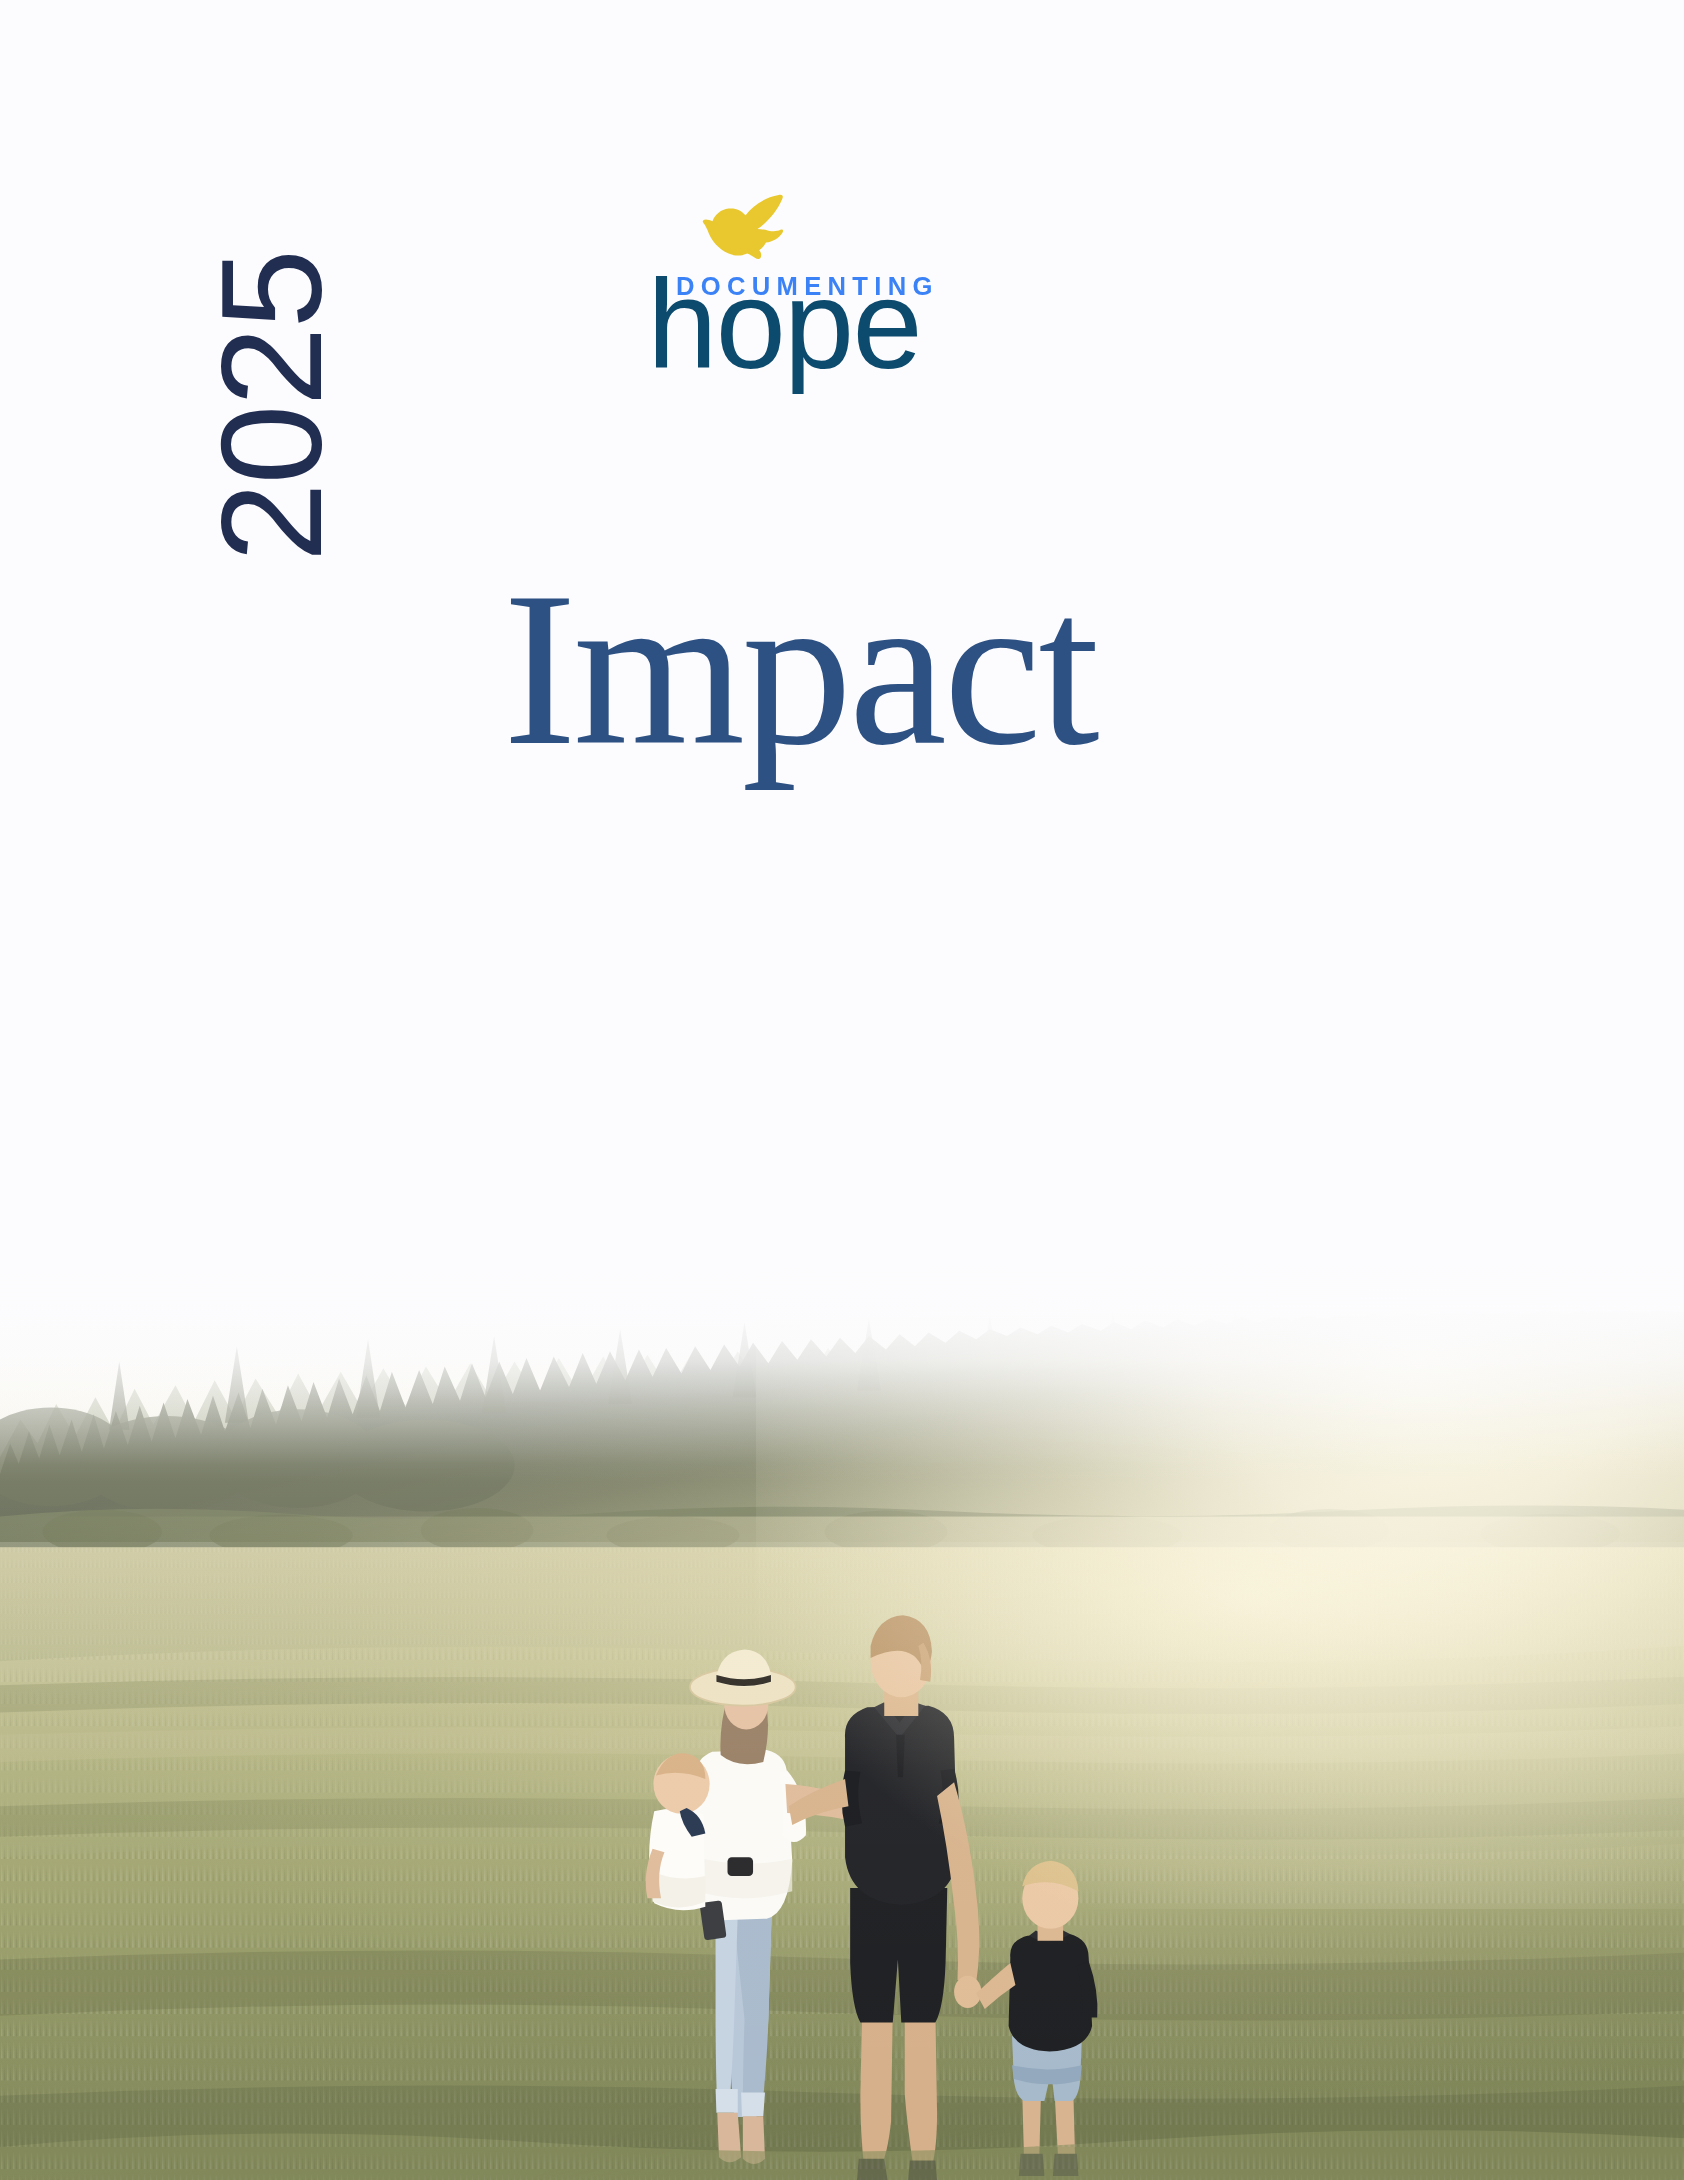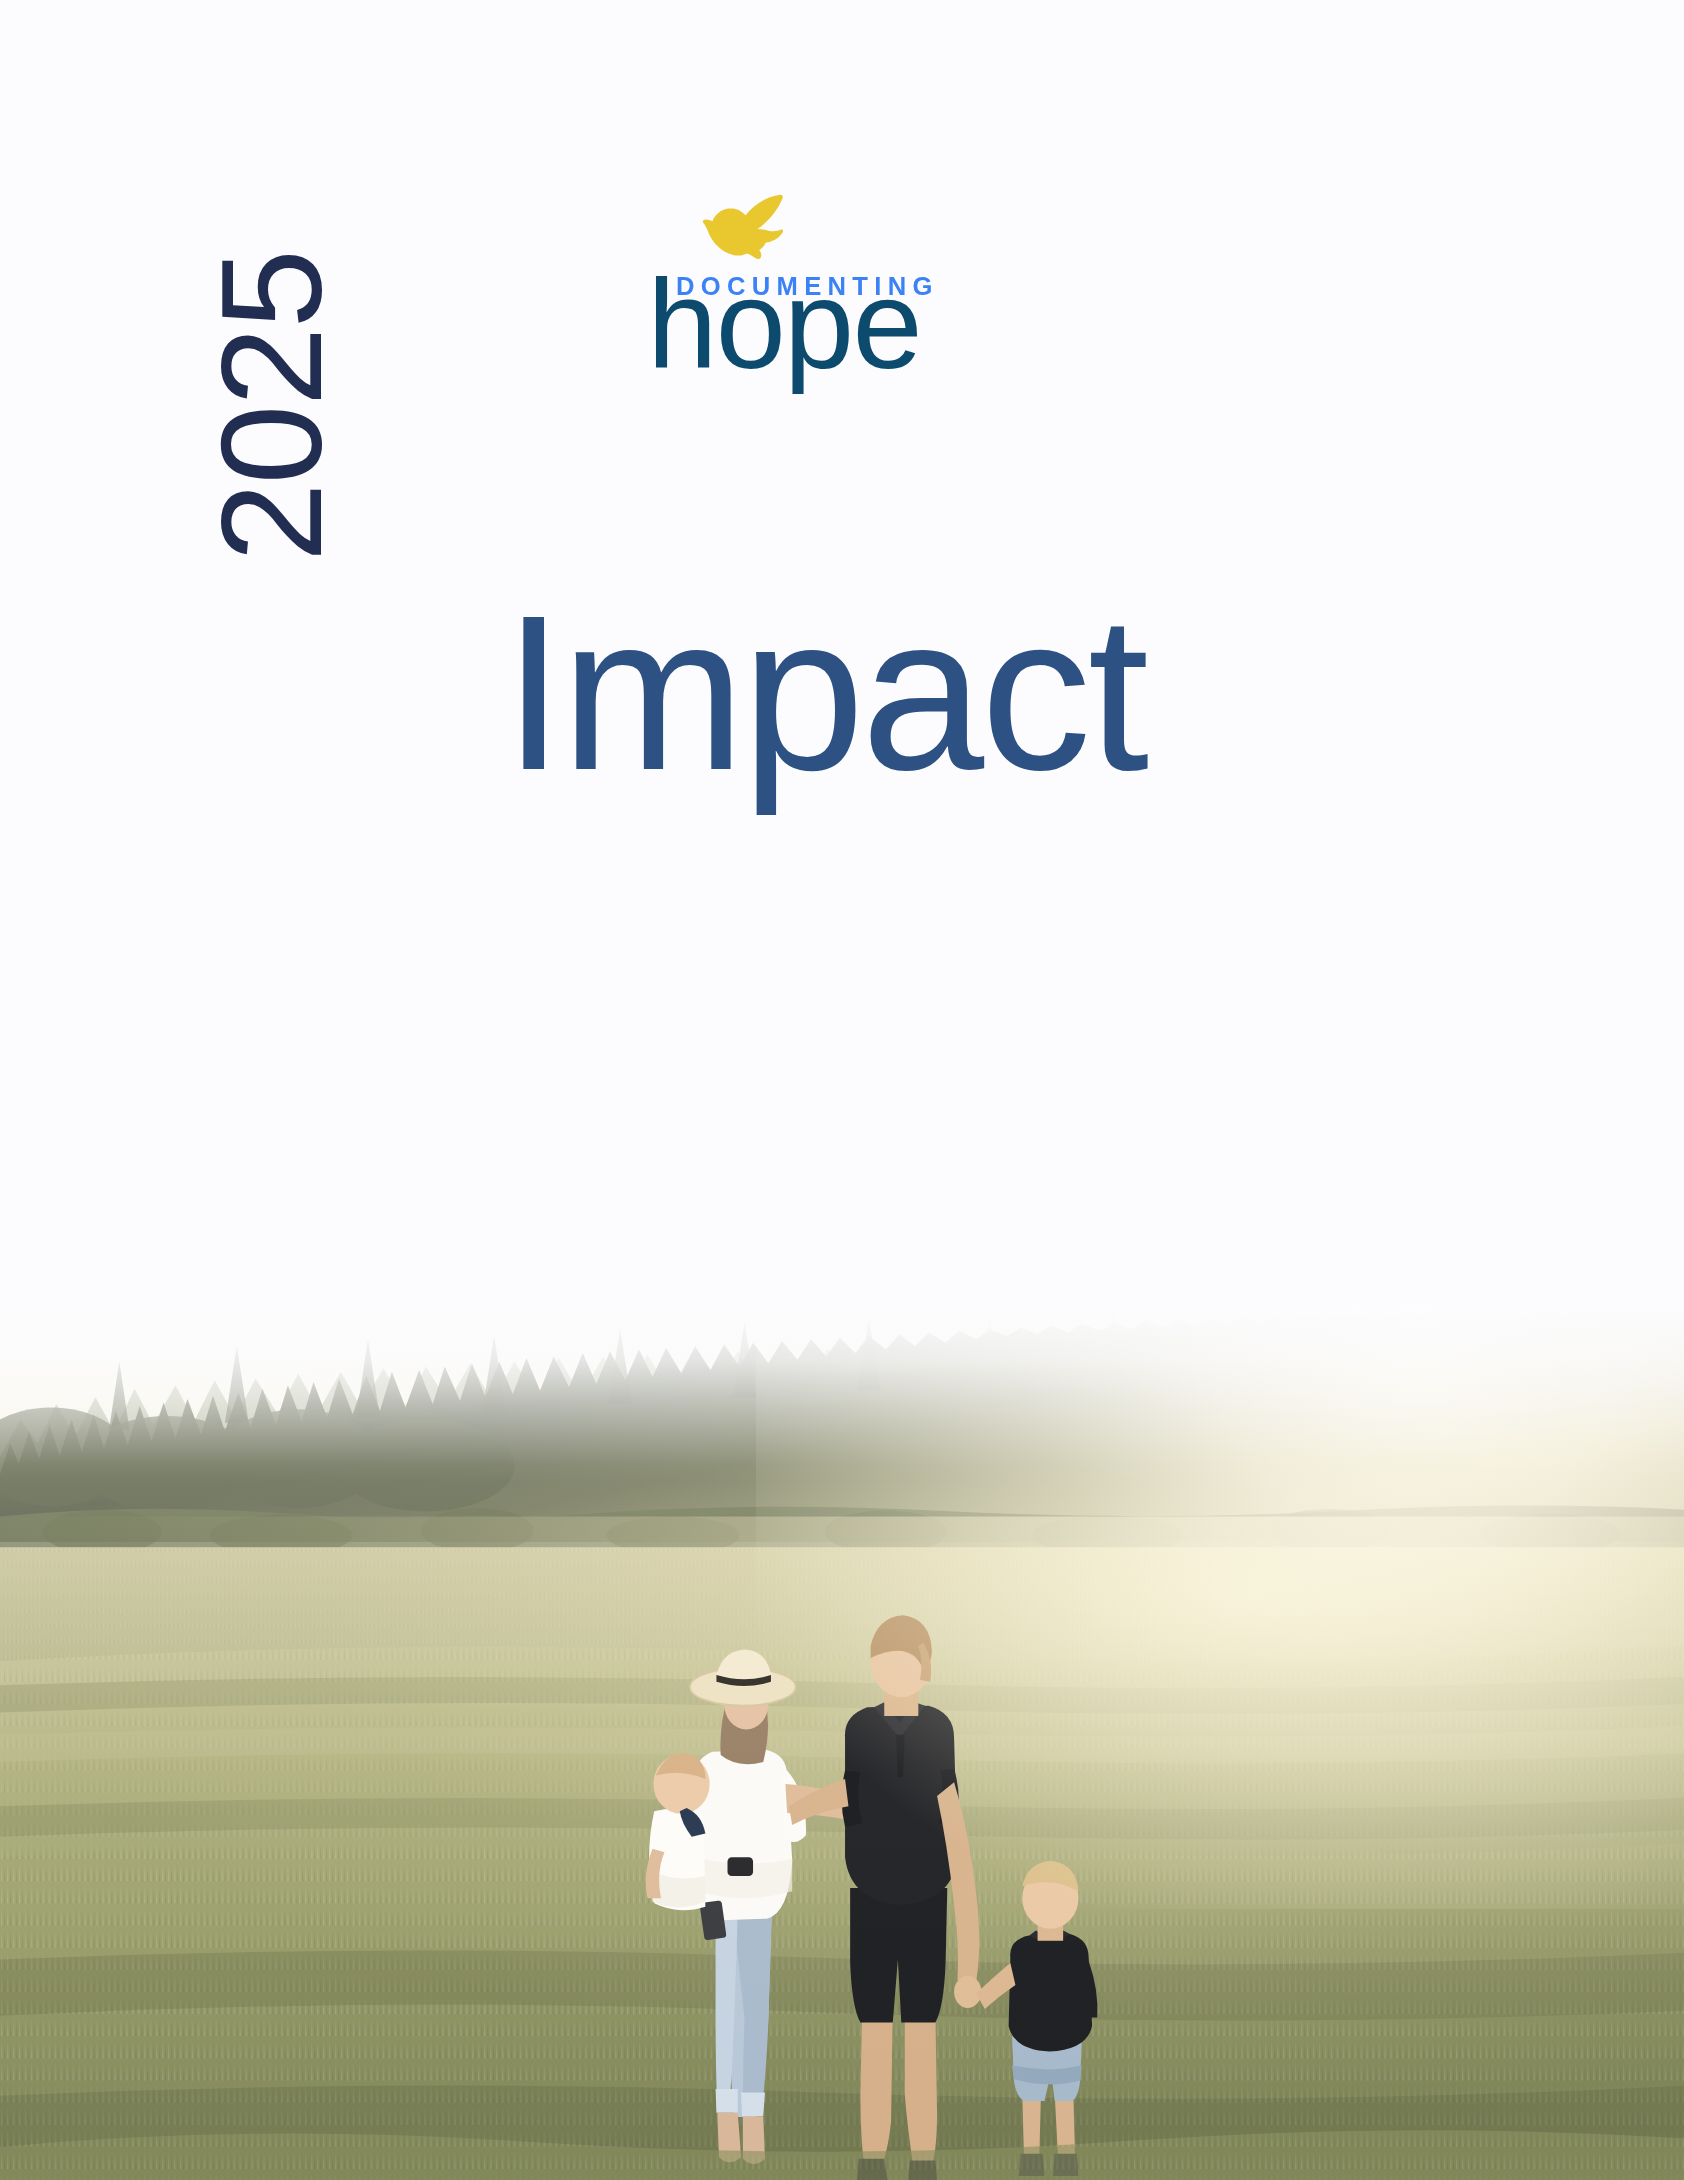--- a/index.html
+++ b/index.html
@@ -122,22 +122,23 @@
     font-weight: 400;
     letter-spacing: -1.7px;
     color: #222d52;
     line-height: 1;
     white-space: nowrap;
     pointer-events: auto;
   }
   .title-lines {
     position: absolute;
     left: 503px;
-    top: 588px;
+    top: 564px;
     pointer-events: auto;
+    font-family: Liberation Serif, serif;
   }
   .title-line {
     font-size: 221px;
     font-weight: 400;
     letter-spacing: -3.4px;
     color: #2e5183;
     line-height: 0.95;
     white-space: nowrap;
   }
   .title-line.second { margin-top: 13.6px; }

